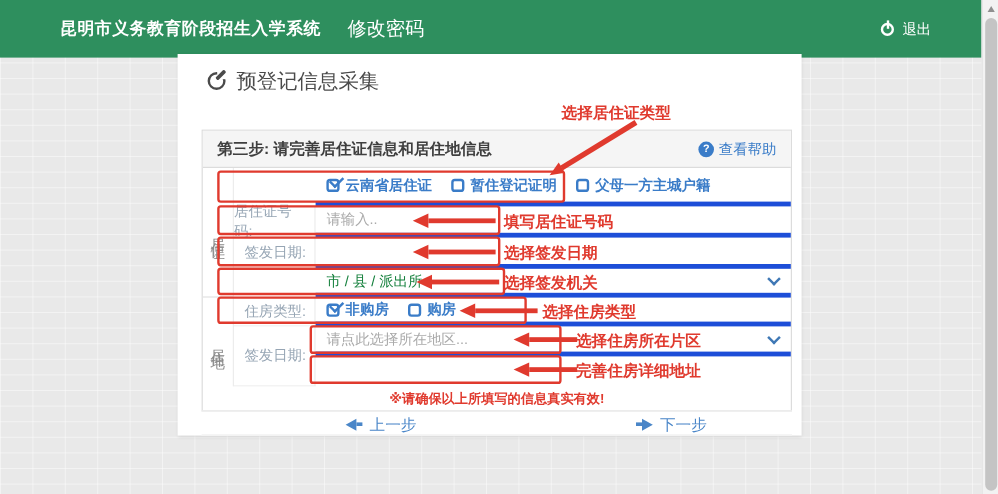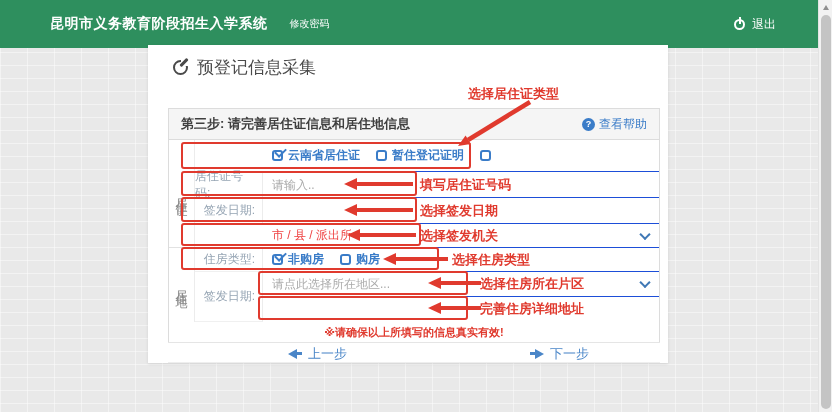--- a/index.html
+++ b/index.html
@@ -13,21 +13,21 @@
       linear-gradient(90deg, rgba(255,255,255,.45) 1px, transparent 1px);
     background-size:27px 13px;
   }
   
   .topbar{
     position:absolute; left:0; top:0; width:818px; height:48px;
     background:#2e8f5e; display:flex; align-items:center;
     color:#fff; padding:0 42px 0 50px;
   }
   .topbar .apptitle{ font-size:14px; font-weight:bold; letter-spacing:.5px; }
-  .topbar .pwd{ font-size:10px; margin-left:22px; cursor:pointer; }
+  .topbar .pwd{ font-size:16px; margin-left:22px; cursor:pointer; }
   .topbar .right{ margin-left:auto; display:flex; align-items:center; gap:7px; cursor:pointer; }
   .power{ position:relative; width:11px; height:11px; border:2px solid #fff; border-radius:50%; display:inline-block; }
   .power::after{ content:''; position:absolute; left:50%; top:-4px; width:2px; height:7px; background:#fff; transform:translateX(-50%); }
   .topbar .logout{ font-size:12px; }
   
   .sbar{ position:absolute; right:0; top:0; width:14px; height:412px; background:#f2f2f2; border-left:1px solid #e3e3e3; }
   .sbar .thumb{ position:absolute; left:2px; top:15px; width:10px; height:394px; background:#c4c4c4; border-radius:5px; }
   .sbar .up{ position:absolute; left:4px; top:5px; width:0; height:0; border-left:3px solid transparent; border-right:3px solid transparent; border-bottom:5px solid #8f8f8f; }
   
   .card{ position:absolute; left:148px; top:45px; width:520px; height:318px; background:#fff; box-shadow:0 1px 3px rgba(0,0,0,.10); }
@@ -47,28 +47,28 @@
   .th{ grid-column:1/4; background:#f5f5f5; border-bottom:1px solid #dcdcdc; display:flex; align-items:center; padding:0 12px; }
   .th .steptitle{ font-size:13px; font-weight:bold; color:#3f3f3f; }
   .th .help{ margin-left:auto; display:flex; align-items:center; gap:4px; color:#3a7cc8; font-size:12px; cursor:pointer; }
   .qicon{ width:13px; height:13px; border-radius:50%; background:#3a7cc8; color:#fff; font-size:9px; font-weight:bold; display:flex; align-items:center; justify-content:center; }
   .qicon::after{ content:'?'; }
   .gcell{ grid-column:1; border-right:1px solid #ececec; display:flex; align-items:center; justify-content:center; color:#8a8a8a; font-size:12px; }
   .gcell .vtxt{ writing-mode:vertical-rl; text-orientation:upright; letter-spacing:3px; line-height:14px; }
   .g1{ grid-row:2/6; border-bottom:1px solid #e2e2e2; }
   .g2{ grid-row:6/9; }
   .lcell{ grid-column:2; border-right:1px solid #ececec; border-bottom:1px solid #f0f0f0; display:flex; align-items:center; justify-content:flex-end; padding-right:7px; color:#96a5b4; }
-  .ccell{ grid-column:3; border-bottom:1px solid #1d4ed8; display:flex; align-items:center; padding-left:9px; position:relative; color:#666; }
+  .ccell{ grid-column:3; border-bottom:4px solid #1d4ed8; display:flex; align-items:center; padding-left:9px; position:relative; color:#666; }
   .nob{ border-bottom:none; }
   .opt{ display:flex; align-items:center; gap:5px; color:#3a7cc8; font-weight:bold; margin-right:16px; cursor:pointer; }
   .cb{ position:relative; width:11px; height:11px; border:2px solid #3a7cc8; border-radius:3px; flex:0 0 auto; }
   .cb.checked::after{ content:''; position:absolute; left:1px; top:-4px; width:9px; height:5px; border-left:2px solid #3a7cc8; border-bottom:2px solid #3a7cc8; transform:rotate(-45deg); background:transparent; }
   .ghost{ border:none; outline:none; font-size:12px; color:#555; width:200px; background:transparent; font-family:inherit; }
   .ghost::placeholder{ color:#aaa; }
-  .plain{ color:#ef4444; }
+  .plain{ color:#15803d; }
   .chev{ position:absolute; right:10px; top:50%; width:8px; height:8px; border-right:2px solid #3f78b5; border-bottom:2px solid #3f78b5; transform:translateY(-70%) rotate(45deg); cursor:pointer; }
   .noticebar{ grid-column:1/4; display:flex; align-items:center; justify-content:center; color:#e03a2e; font-weight:bold; font-size:11px; }
   
   .navbar{ position:absolute; left:168px; top:342px; width:492px; height:21px; background:#fff; border-top:1px solid #e5e5e5; border-bottom:1px solid #eee; }
   .navbtn{ position:absolute; top:0; height:21px; display:flex; align-items:center; gap:6px; color:#4a86c8; font-size:13px; cursor:pointer; }
   .navbtn.prev{ left:120px;text-align:right; } .navbtn.next{ left:362px; }
   .tri-l{ width:0;height:0;border-top:5px solid transparent;border-bottom:5px solid transparent;border-right:9px solid #4a86c8; display:inline-block;}
   .tri-r{ width:0;height:0;border-top:5px solid transparent;border-bottom:5px solid transparent;border-left:9px solid #4a86c8; display:inline-block;}
   .shaft-b{ width:5px; height:3px; background:#4a86c8; display:inline-block; }
   .navbtn .arr{ display:flex; align-items:center; }
@@ -126,20 +126,21 @@
       <span class="opt">
         <span class="cb checked"></span>
         <span>云南省居住证</span>
       </span>
       <span class="opt">
         <span class="cb"></span>
         <span>暂住登记证明</span>
       </span>
       <span class="opt">
         <span class="cb"></span>
+        <span>父母一方主城户籍</span>
       </span>
     </div>
 
     <div class="lcell" style="grid-row:3">居住证号码:</div>
     <div class="ccell" style="grid-row:3">
       <input class="ghost" type="text" placeholder="请输入.." style="">
     </div>
 
     <div class="lcell" style="grid-row:4">签发日期:</div>
     <div class="ccell" style="grid-row:4">

